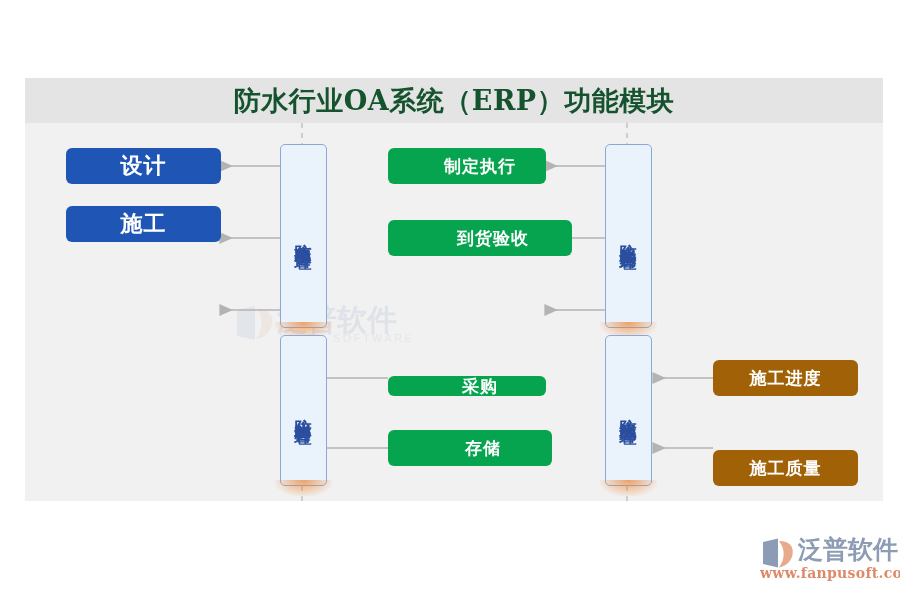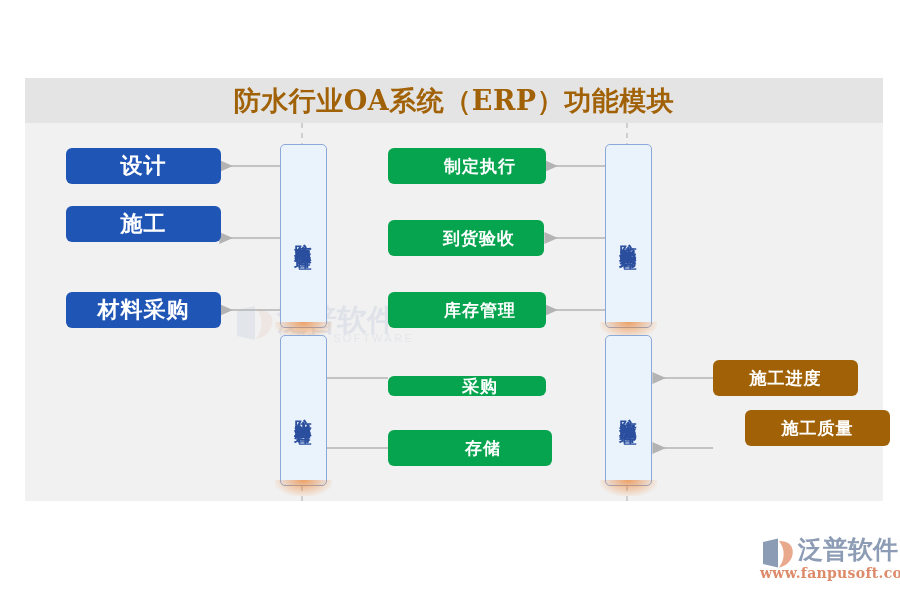--- a/index.html
+++ b/index.html
@@ -17,21 +17,21 @@
     background:#f1f1f1;
   }
   .diagram-header{
     position:absolute;left:0;top:0;width:858px;height:45px;
     background:#e4e4e4;
   }
   .diagram-title{
     position:absolute;left:0;top:0;width:858px;height:45px;
     display:flex;align-items:center;justify-content:center;
     font-family:"DejaVu Serif","Liberation Serif",serif;
-    font-size:27px;font-weight:700;color:#a16207;
+    font-size:27px;font-weight:700;color:#14532d;
     letter-spacing:0.5px;white-space:nowrap;
   }
 
   
   .watermark{
     position:absolute;left:208px;top:222px;width:190px;height:58px;
     opacity:.30;pointer-events:none;
   }
   .wm-mark{position:absolute;left:0;top:4px;width:44px;height:38px;}
   .wm-cn{
@@ -142,31 +142,29 @@
       </g>
 
       <g stroke="#b3b3b3" stroke-width="1.6" fill="none">
         <line x1="688" y1="300" x2="629" y2="300" marker-end="url(#arw)"></line>
         <line x1="688" y1="370" x2="629" y2="370" marker-end="url(#arw)"></line>
       </g>
     </svg>
 
     <div class="node blue" style="left:41px;top:70px;width:155px;height:36px;">设计</div>
     <div class="node blue" style="left:41px;top:128px;width:155px;height:36px;">施工</div>
-    <div class="node blue" style="left:41px;top:214px;width:155px;height:36px;">材料采购</div>
 
     <div class="node green" style="left:363px;top:70px;width:158px;height:36px;">制定执行</div>
-    <div class="node green" style="left:363px;top:142px;width:156px;height:36px;">到货验收</div>
-    <div class="node green" style="left:363px;top:214px;width:158px;height:36px;">库存管理</div>
+    <div class="node green" style="left:363px;top:142px;width:184px;height:36px;">到货验收</div>
 
     <div class="node green" style="left:363px;top:298px;width:158px;height:20px;">采购</div>
     <div class="node green" style="left:363px;top:352px;width:164px;height:36px;">存储</div>
 
     <div class="node orange" style="left:688px;top:282px;width:145px;height:36px;">施工进度</div>
-    <div class="node orange" style="left:688px;top:332px;width:145px;height:36px;margin-left:32px;">施工质量</div>
+    <div class="node orange" style="left:688px;top:372px;width:145px;height:36px;">施工质量</div>
 
     <div class="vnode" style="left:255px;top:66px;width:47px;height:184px;">防水项目管理</div>
     <div class="vnode" style="left:255px;top:257px;width:47px;height:151px;">防水材料管理</div>
     <div class="vnode" style="left:580px;top:66px;width:47px;height:184px;">防水采购管理</div>
     <div class="vnode" style="left:580px;top:257px;width:47px;height:151px;">防水施工管理</div>
 
   </div>
 
   <div class="brand">
     <svg class="brand-mark" viewBox="0 0 36 32">

